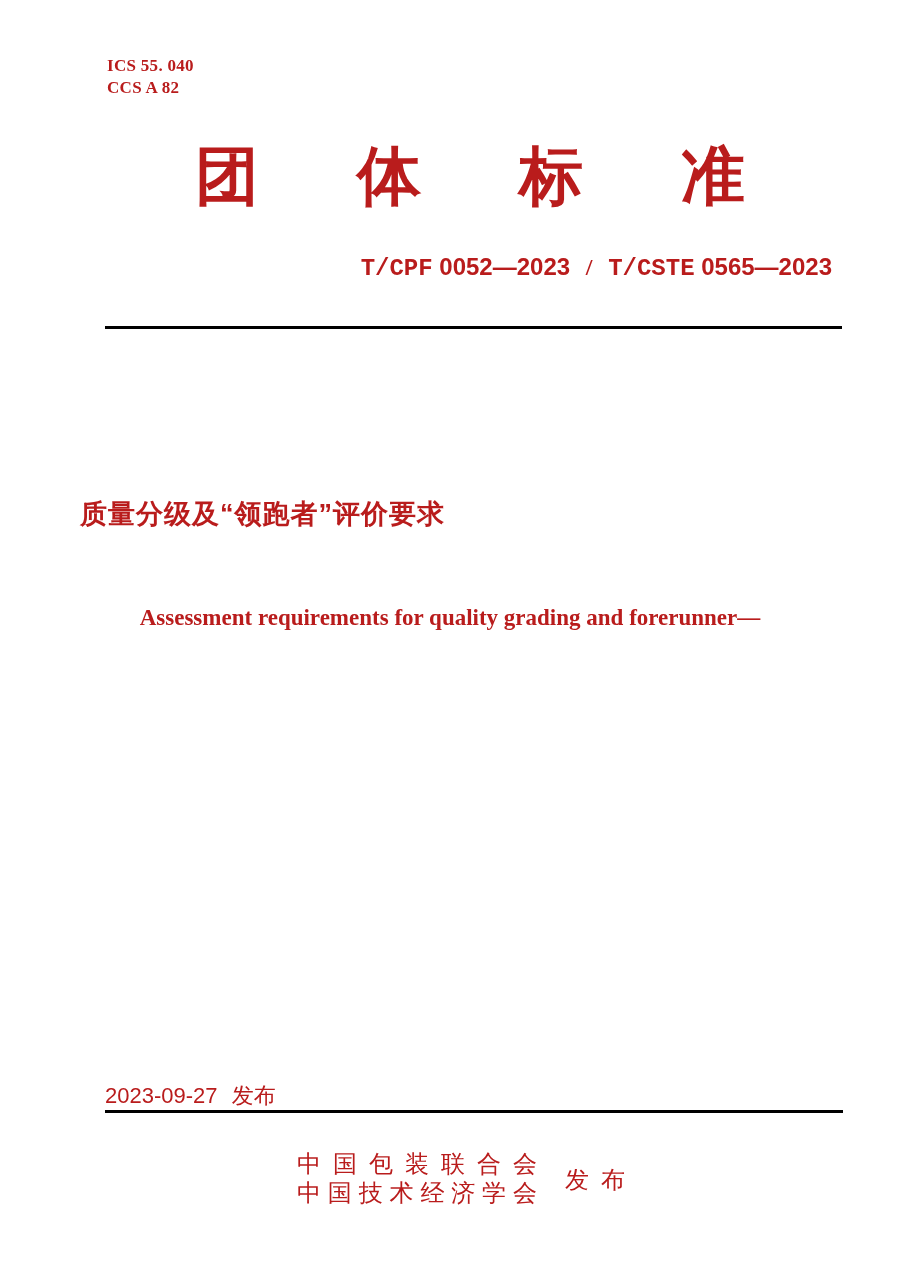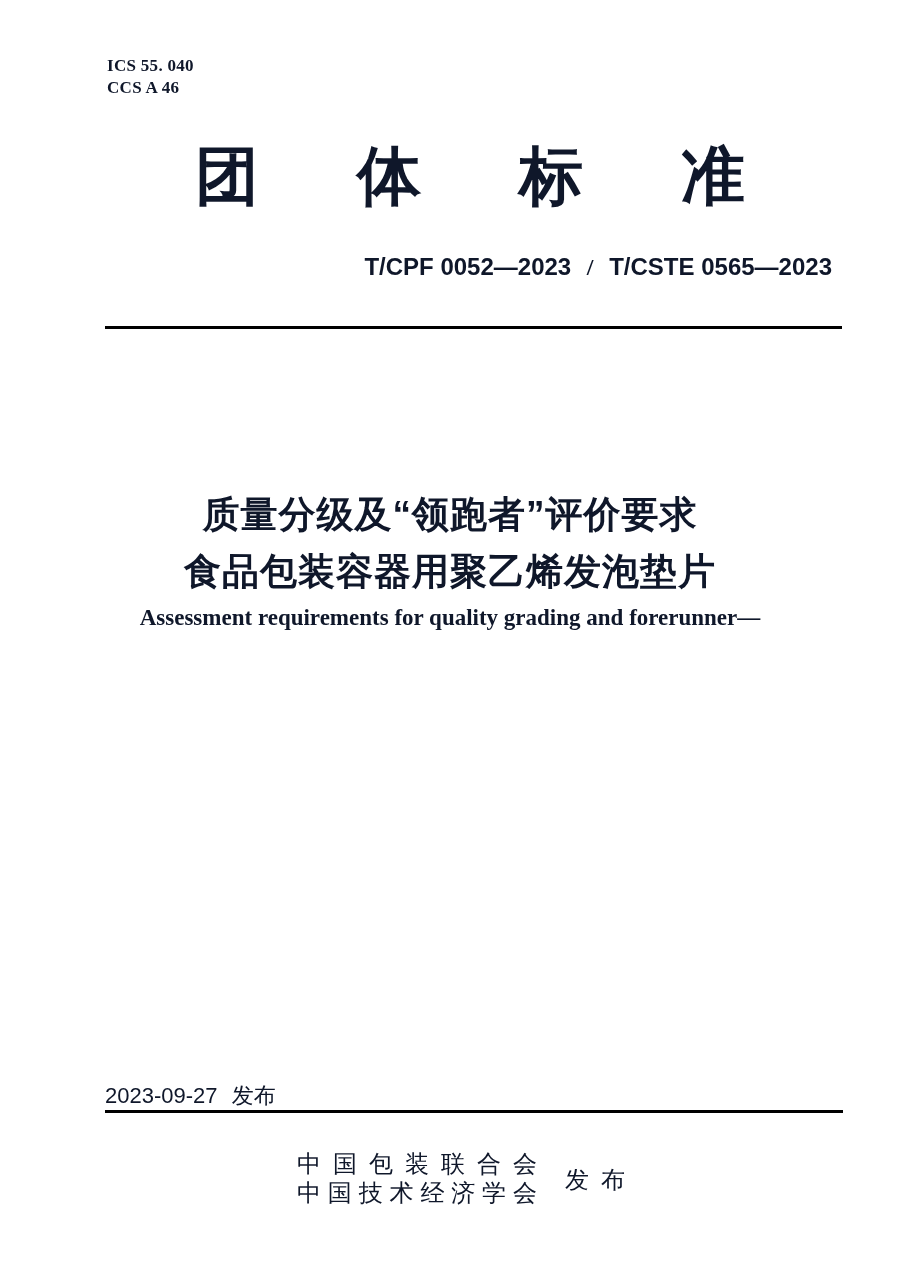--- a/index.html
+++ b/index.html
@@ -3,21 +3,21 @@
 <meta charset="utf-8">
 <style>
   * { margin: 0; padding: 0; box-sizing: border-box; }
   html, body { background: #ffffff; }
   .page {
     position: relative;
     width: 900px;
     height: 1274px;
     margin: 0 auto;
     background: #ffffff;
-    color: #0f172a;
+    color: #b91c1c;
     overflow: hidden;
     font-family: "Liberation Sans", sans-serif;
   }
   
   .codes {
     position: absolute;
     left: 107px;
     top: 55px;
     font-family: "Liberation Serif", serif;
     font-weight: bold;
@@ -41,44 +41,44 @@
   .std-codes {
     position: absolute;
     top: 253px;
     right: 68px;
     font-size: 24px;
     font-weight: bold;
     white-space: nowrap;
     font-family: "Liberation Sans", sans-serif;
   }
   .std-codes .org {
-    font-family: Liberation Sans, sans-serif;
+    font-family: Liberation Mono, monospace;
     text-align: right;
   }
   .std-codes .sep {
     font-family: "Liberation Serif", serif;
     padding: 0 9px;
   }
   .rule-top {
     position: absolute;
     left: 105px;
     top: 326px;
     width: 737px;
     height: 3px;
     background: #000000;
   }
   
   .title-zh {
     position: absolute;
     left: 80px;
     top: 486px;
     width: 740px;
-    text-align: center;
-    font-weight: bold;
-    font-size: 37px;
+    text-align: left;
+    font-weight: bold;
+    font-size: 27px;
     line-height: 57px;
     letter-spacing: 1px;
   }
   .title-en {
     position: absolute;
     left: 80px;
     top: 604px;
     width: 740px;
     text-align: center;
     font-family: "Liberation Serif", serif;
@@ -130,21 +130,21 @@
     font-size: 24px;
   }
 </style>
 </head>
 <body>
 
 <div class="page">
 
   <div class="codes">
     <div>ICS 55. 040</div>
-    <div>CCS A 46</div>
+    <div>CCS A 82</div>
   </div>
 
   <div class="banner">
       <span>团</span>
       <span>体</span>
       <span>标</span>
       <span>准</span>
     </div>
 
   <div class="std-codes">
@@ -154,21 +154,20 @@
     <span class="sep">/</span>
     <span class="org">T/CSTE</span>
     <span> </span>
     <span class="num">0565—2023</span>
   </div>
 
   <div class="rule-top"></div>
 
   <div class="title-zh">
     <div>质量分级及“领跑者”评价要求</div>
-    <div>食品包装容器用聚乙烯发泡垫片</div>
   </div>
 
   <div class="title-en">
     <div>Assessment requirements for quality grading and forerunner—</div>
   </div>
 
   <div class="date-row">
     <div>
       <span>2023-09-27</span>
       <span class="label">发布</span>

